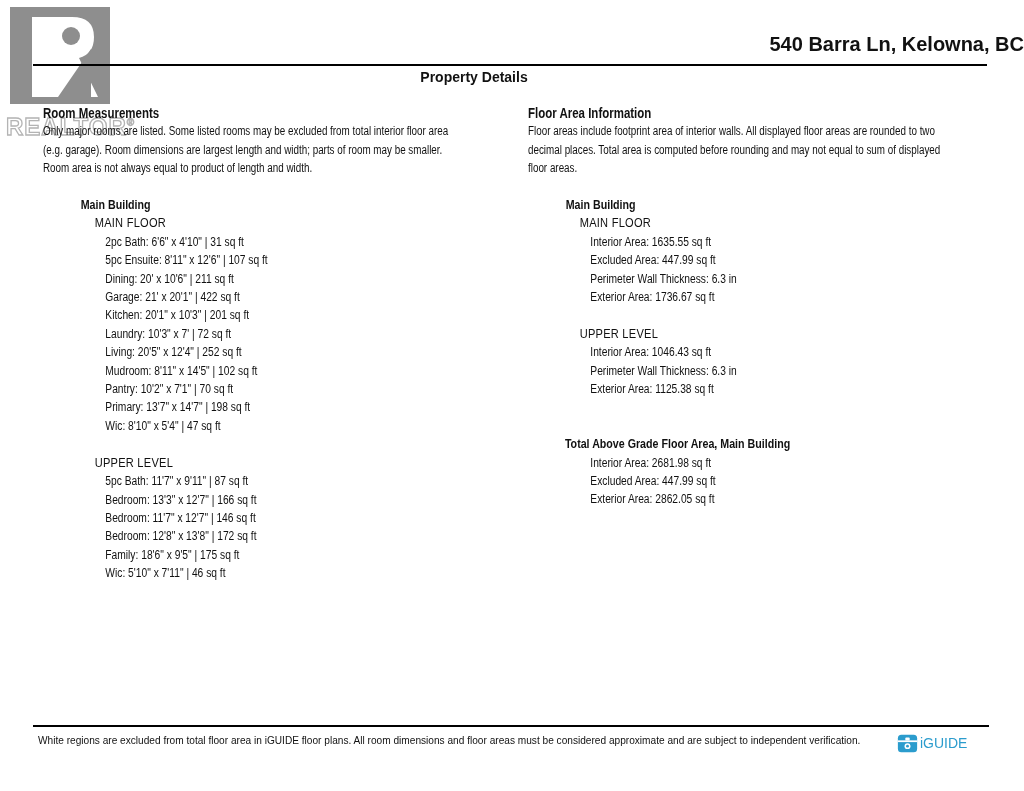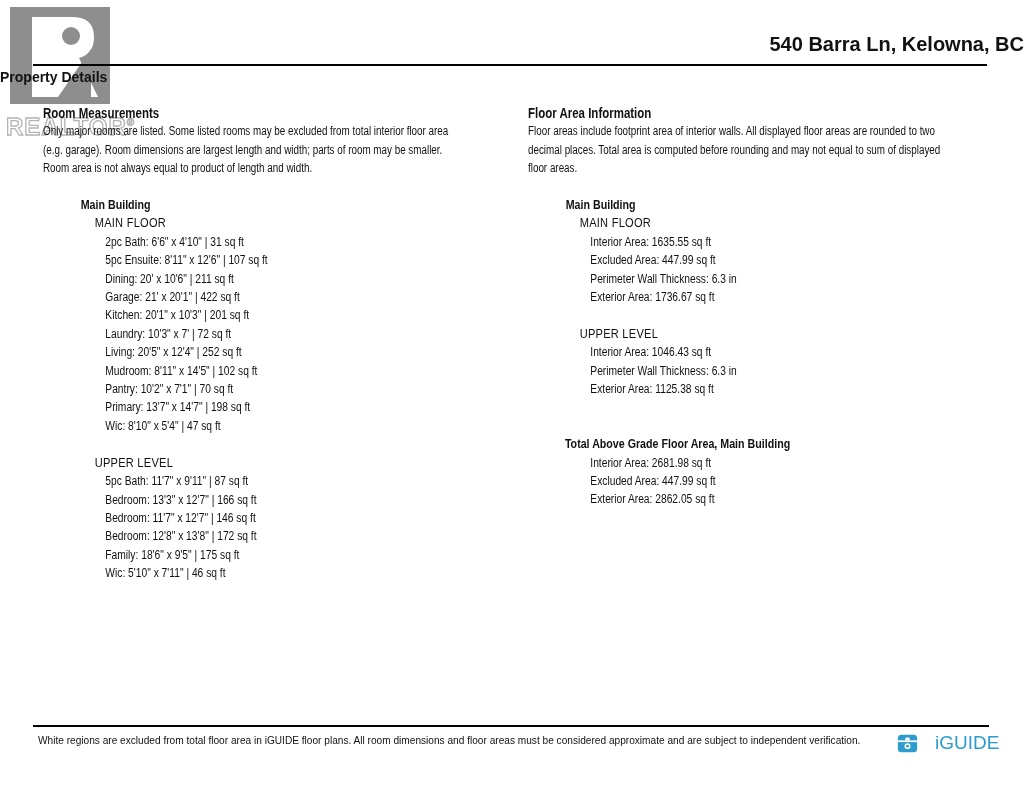--- a/index.html
+++ b/index.html
@@ -14,21 +14,21 @@
     position:absolute;left:-4px;top:106px;width:130px;
     font-size:24px;font-weight:bold;letter-spacing:1px;
     color:#fff;-webkit-text-stroke:1.3px #b4b4b4;white-space:nowrap;
   }
   .wm-reg{font-size:10px;vertical-align:9px;-webkit-text-stroke:0.8px #b4b4b4;}
   
   .header{position:absolute;left:0;top:0;width:1024px;z-index:1;}
   .page-title{position:absolute;top:33px;left:0;width:1024px;text-align:right;
     font-size:20px;font-weight:bold;}
   .header-rule{position:absolute;top:64px;left:33px;width:954px;height:2px;background:#000;}
-  .page-subtitle{position:absolute;top:69px;left:0;width:948px;
+  .page-subtitle{position:absolute;top:69px;left:0;width:948px;text-align:center;
     font-size:14px;font-weight:bold;}
   
   .col{position:absolute;top:104px;width:640px;z-index:1;
     transform:scaleX(0.82);transform-origin:0 0;}
   .col-left{left:43px;}
   .col-right{left:528px;}
   .col .line{line-height:18.4px;white-space:nowrap;}
   .section-heading{font-size:14px;font-weight:bold;line-height:18.4px;white-space:nowrap;}
   .desc{font-size:12px;}
   .building-block{margin-top:18.4px;}
@@ -36,21 +36,21 @@
   .level-name{font-size:13.5px;margin-left:63px;letter-spacing:0.3px;}
   .item{font-size:12.5px;margin-left:76px;}
   .upper-gap{margin-top:18.4px;}
   .total-block{margin-top:36.8px;}
   .total-heading{font-size:13px;font-weight:bold;margin-left:45px;}
   
   .footer-rule{position:absolute;top:725px;left:33px;width:956px;height:2px;background:#000;z-index:1;}
   .footer-text{position:absolute;top:733px;left:38px;font-size:11.5px;line-height:14px;
     white-space:nowrap;transform:scaleX(0.88);transform-origin:0 0;z-index:1;}
   .brand{position:absolute;top:732px;left:897px;height:22px;display:flex;align-items:center;z-index:1;}
-  .brand-name{font-size:19px;letter-spacing:0px;margin-left:17px;font-weight:400;}
+  .brand-name{font-size:14px;letter-spacing:0px;margin-left:2px;font-weight:400;}
 </style>
 </head>
 <body>
 
 <div class="watermark">
   <svg width="100" height="97" viewBox="0 0 100 97">
     <rect width="100" height="97" fill="#8e8e8e"></rect>
     <path fill="#ffffff" d="M22 10 H62 Q84 10 84 30 Q84 47 69 51 L88 90 H22 Z"></path>
     <circle cx="61" cy="29" r="9" fill="#8e8e8e"></circle>
     <path fill="#8e8e8e" d="M48 90 L81 42 L81 90 Z"></path>

